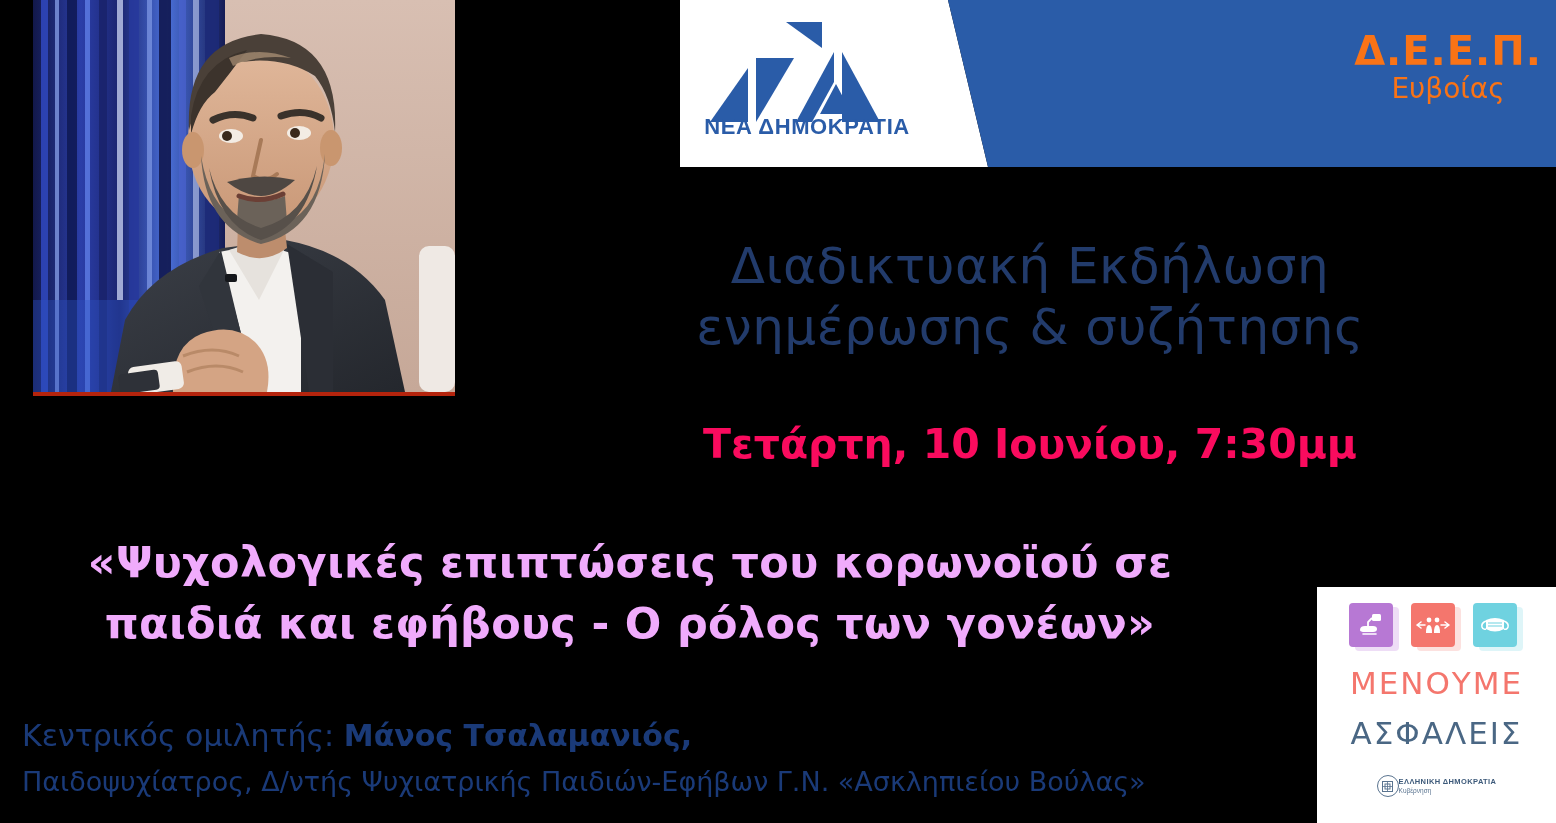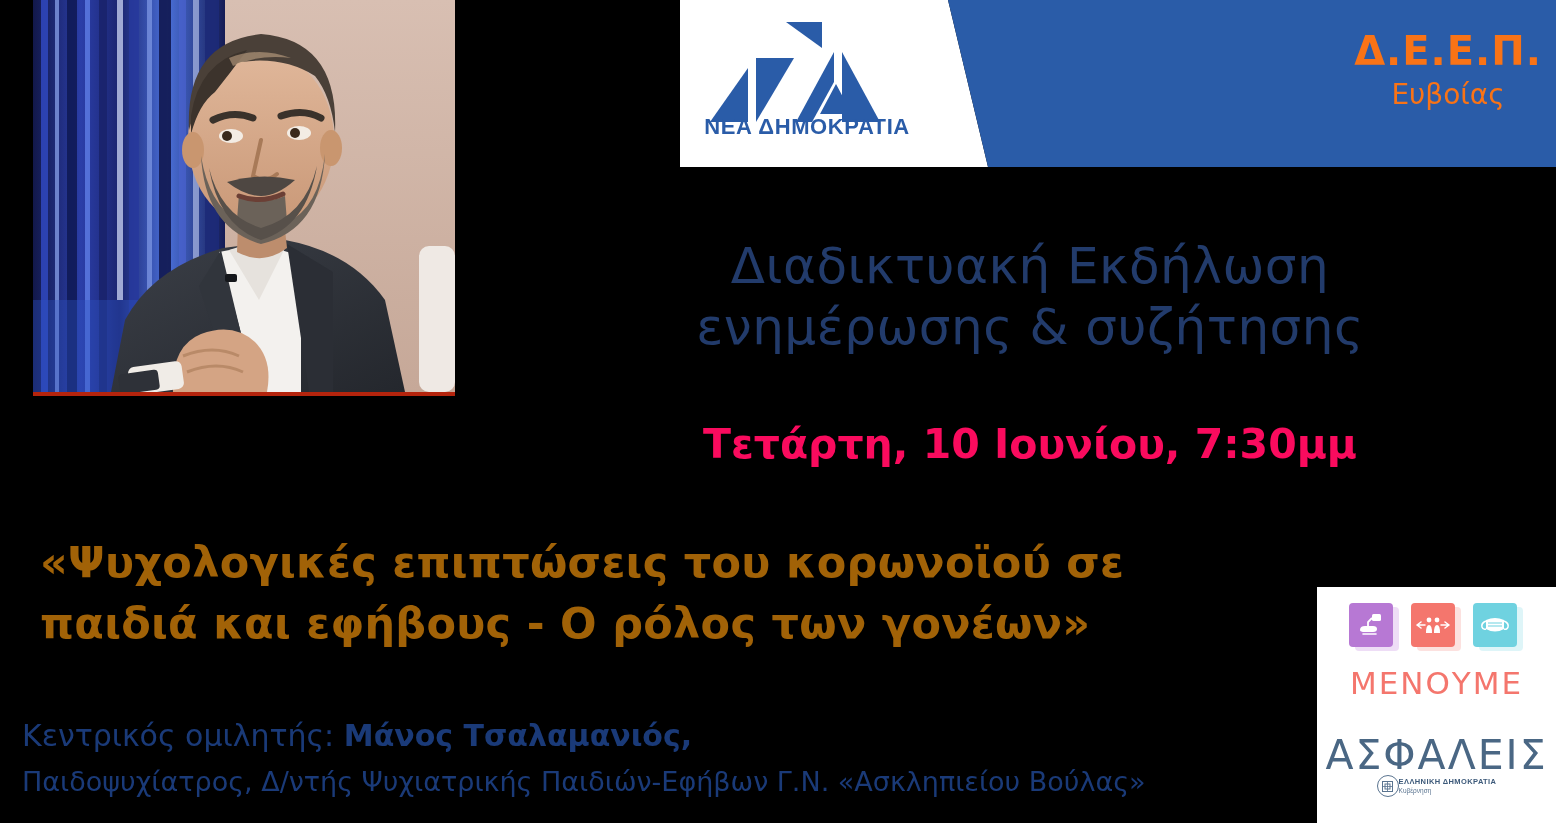--- a/index.html
+++ b/index.html
@@ -62,21 +62,21 @@
     font-family: "DejaVu Sans", sans-serif;
     font-weight: 700;
     font-size: 40px;
     letter-spacing: 1px;
     line-height: 1.05;
   }
   .deep-sub {
     font-family: "DejaVu Sans", sans-serif;
     font-weight: 400;
     font-size: 28px;
-    margin-top: 6px;
+    margin-top: 0;
   }
 
   
   .photo {
     position: absolute;
     left: 33px; top: 0; width: 422px; height: 396px;
     overflow: hidden;
     border-bottom: 4px solid #b4240d;
   }
   .photo svg { display: block; }
@@ -102,22 +102,22 @@
     color: #fa0b5e;
     font-family: "DejaVu Sans", sans-serif;
     font-weight: 700;
     font-size: 41px;
     letter-spacing: 0px;
   }
   .talk-title {
     position: absolute;
     left: 40px; top: 532px;
     width: 1180px;
-    text-align: left;
-    color: #a16207;
+    text-align: center;
+    color: #f0abfc;
     font-family: "DejaVu Sans", sans-serif;
     font-weight: 700;
     font-size: 43px;
     line-height: 1.42;
     letter-spacing: 0.3px;
   }
 
   .speaker-line {
     position: absolute;
     left: 22px; top: 718px;
@@ -161,21 +161,21 @@
     border-radius: 4px;
     display: flex; align-items: center; justify-content: center;
   }
   .safe-word1, .safe-word2 {
     position: absolute; left: 0; width: 239px; text-align: center;
     font-family: "DejaVu Sans", sans-serif;
     font-weight: 400;
     letter-spacing: 2px;
   }
   .safe-word1 { top: 78px; font-size: 31px; color: #f4766d; }
-  .safe-word2 { top: 144px; font-size: 41px; color: #4a6784; }
+  .safe-word2 { top: 128px; font-size: 31px; color: #4a6784; }
   .gov-row {
     position: absolute; left: 0; top: 188px; width: 239px;
     display: flex; align-items: center; justify-content: center; 
   }
   .gov-seal {
     width: 22px; height: 22px; border-radius: 50%;
     border: 1.4px solid #5a7490;
     display: flex; align-items: center; justify-content: center;
   }
   .gov-text { line-height: 1.15; }

